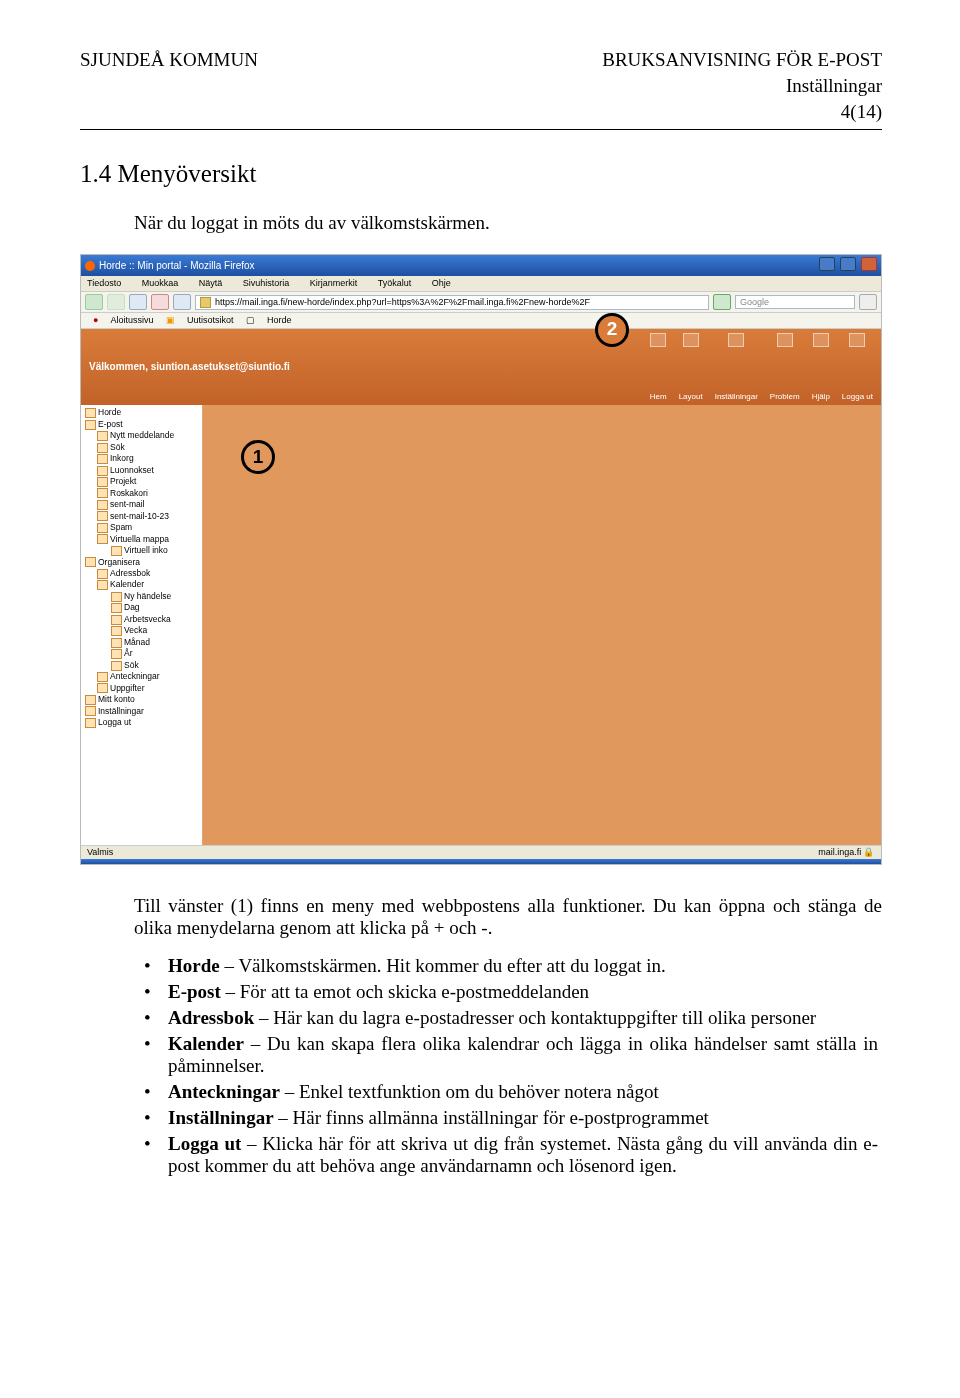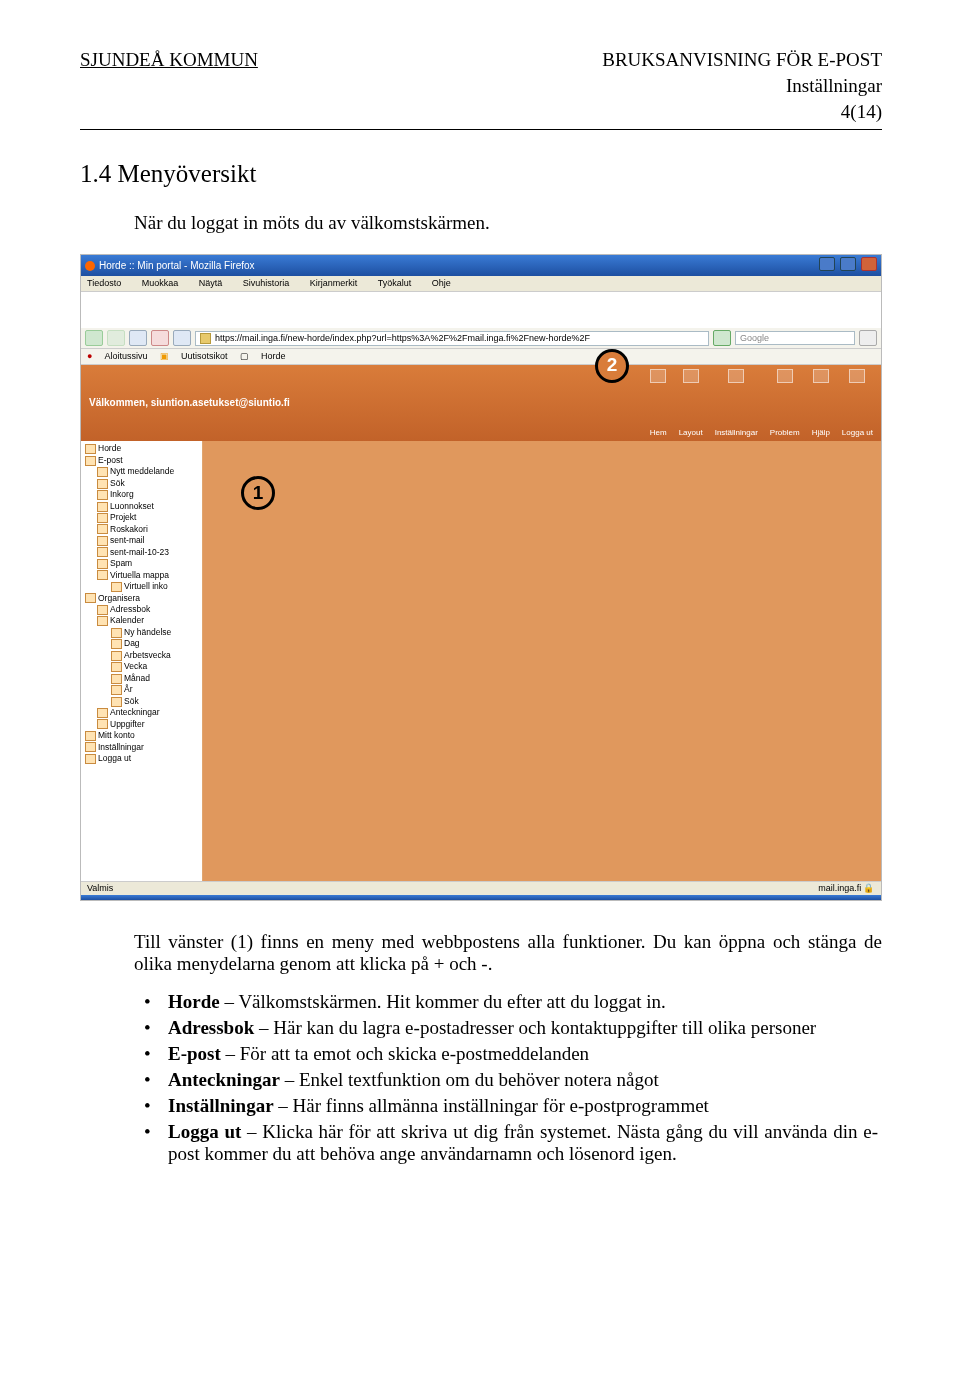--- a/index.html
+++ b/index.html
@@ -15,21 +15,21 @@
     padding: 48px 78px 48px 80px;
     box-sizing: border-box;
   }
   .header-row {
     display: flex;
     justify-content: space-between;
     font-size: 19px;
     line-height: 1.25;
     margin-bottom: 2px;
   }
-  .header-left { text-align: center; text-decoration: underline; }
+  .header-left { text-align: center; }
   .header-right { text-align: right; }
   .page-num { text-align: right; }
   .rule {
     border: none;
     border-top: 1.5px solid #000;
     margin: 6px 0 30px 0;
   }
   .section-title {
     font-size: 25px;
     margin: 28px 0 24px 0;
@@ -70,36 +70,35 @@
   }
   .menubar span { margin-right: 18px; }
   .navbar {
     background: #f4f3ec;
     padding: 2px 4px;
     display: flex;
     align-items: center;
     gap: 4px;
     border-bottom: 1px solid #ccc;
     font-size: 9px;
-    margin-top: 36px;
   }
   .nav-arrow { width: 16px; height: 14px; border: 1px solid #9c9; background: #cfe7cf; border-radius: 2px; }
   .urlbar {
     flex: 1;
     background: #fff;
     border: 1px solid #aabbc5;
     padding: 1px 4px;
     display: flex;
     align-items: center;
   }
   .url-lock { width: 9px; height: 9px; background: #e7c96b; border: 1px solid #b79a3c; margin-right: 4px; }
   .searchbox { width: 110px; background: #fff; border: 1px solid #aabbc5; padding: 1px 4px; }
   .bookbar {
     background: #f4f3ec;
-    padding: 2px 6px;
+    padding: 2px 12px;
     border-bottom: 1px solid #ccc;
     font-size: 9px;
   }
   .bookbar span { margin-right: 10px; }
   .app-head {
     background: linear-gradient(#d97c3a, #c26229);
     color: #fff;
     display: flex;
     justify-content: space-between;
     align-items: center;
@@ -330,20 +329,21 @@
       <span>Valmis</span>
       <span><span>mail.inga.fi</span> 🔒</span>
     </div>
     <div class="taskbar"></div>
   </div>
 
   <div class="body-text">
     <p>Till vänster (1) finns en meny med webbpostens alla funktioner. Du kan öppna och stänga de olika menydelarna genom att klicka på + och -.</p>
     <ul class="bullets" id="bullet-list">
         <li><span class="b">Horde</span> – Välkomstskärmen. Hit kommer du efter att du loggat in.</li>
+        <li><span class="b">E-post</span> – För att ta emot och skicka e-postmeddelanden</li>
         <li><span class="b">Adressbok</span> – Här kan du lagra e-postadresser och kontaktuppgifter till olika personer</li>
-        <li><span class="b">E-post</span> – För att ta emot och skicka e-postmeddelanden</li>
+        <li><span class="b">Kalender</span> – Du kan skapa flera olika kalendrar och lägga in olika händelser samt ställa in påminnelser.</li>
         <li><span class="b">Anteckningar</span> – Enkel textfunktion om du behöver notera något</li>
         <li><span class="b">Inställningar</span> – Här  finns allmänna inställningar för e-postprogrammet</li>
         <li><span class="b">Logga ut</span> – Klicka här för att skriva ut dig från systemet. Nästa gång du vill använda din e-post kommer du att behöva ange användarnamn och lösenord igen.</li>
       </ul>
   </div>
 </div>
 
 </body></html>

